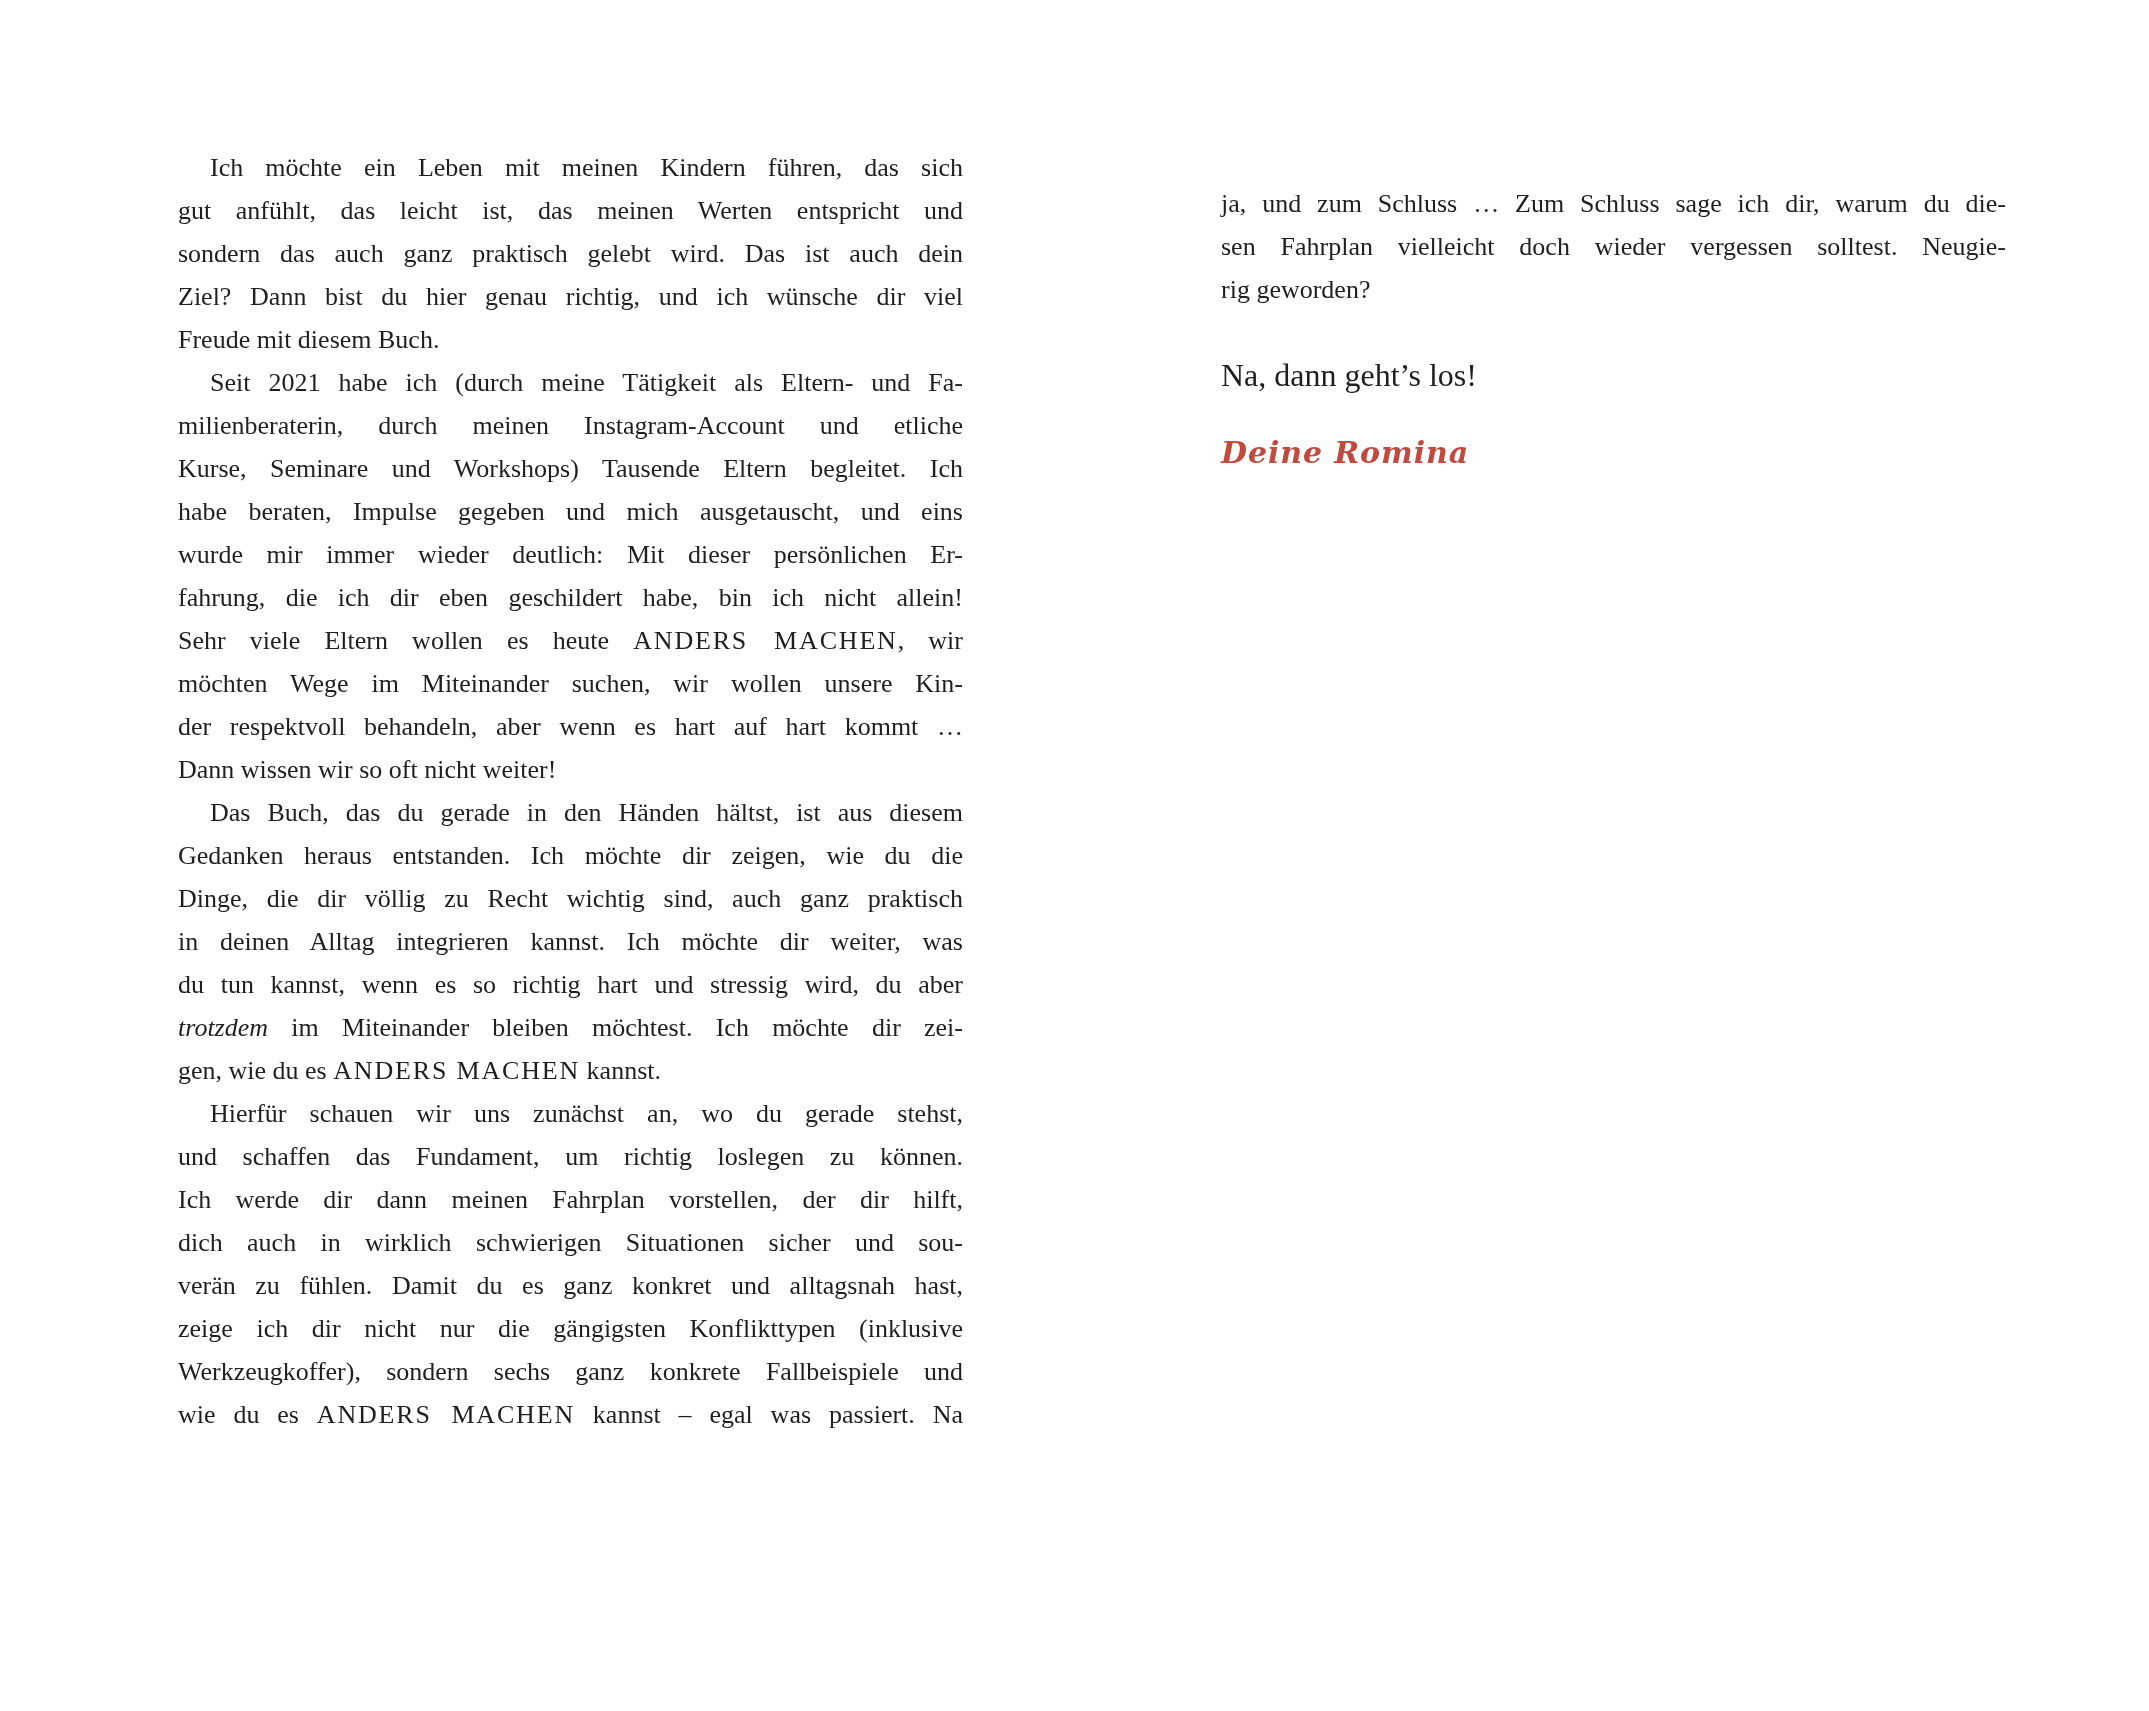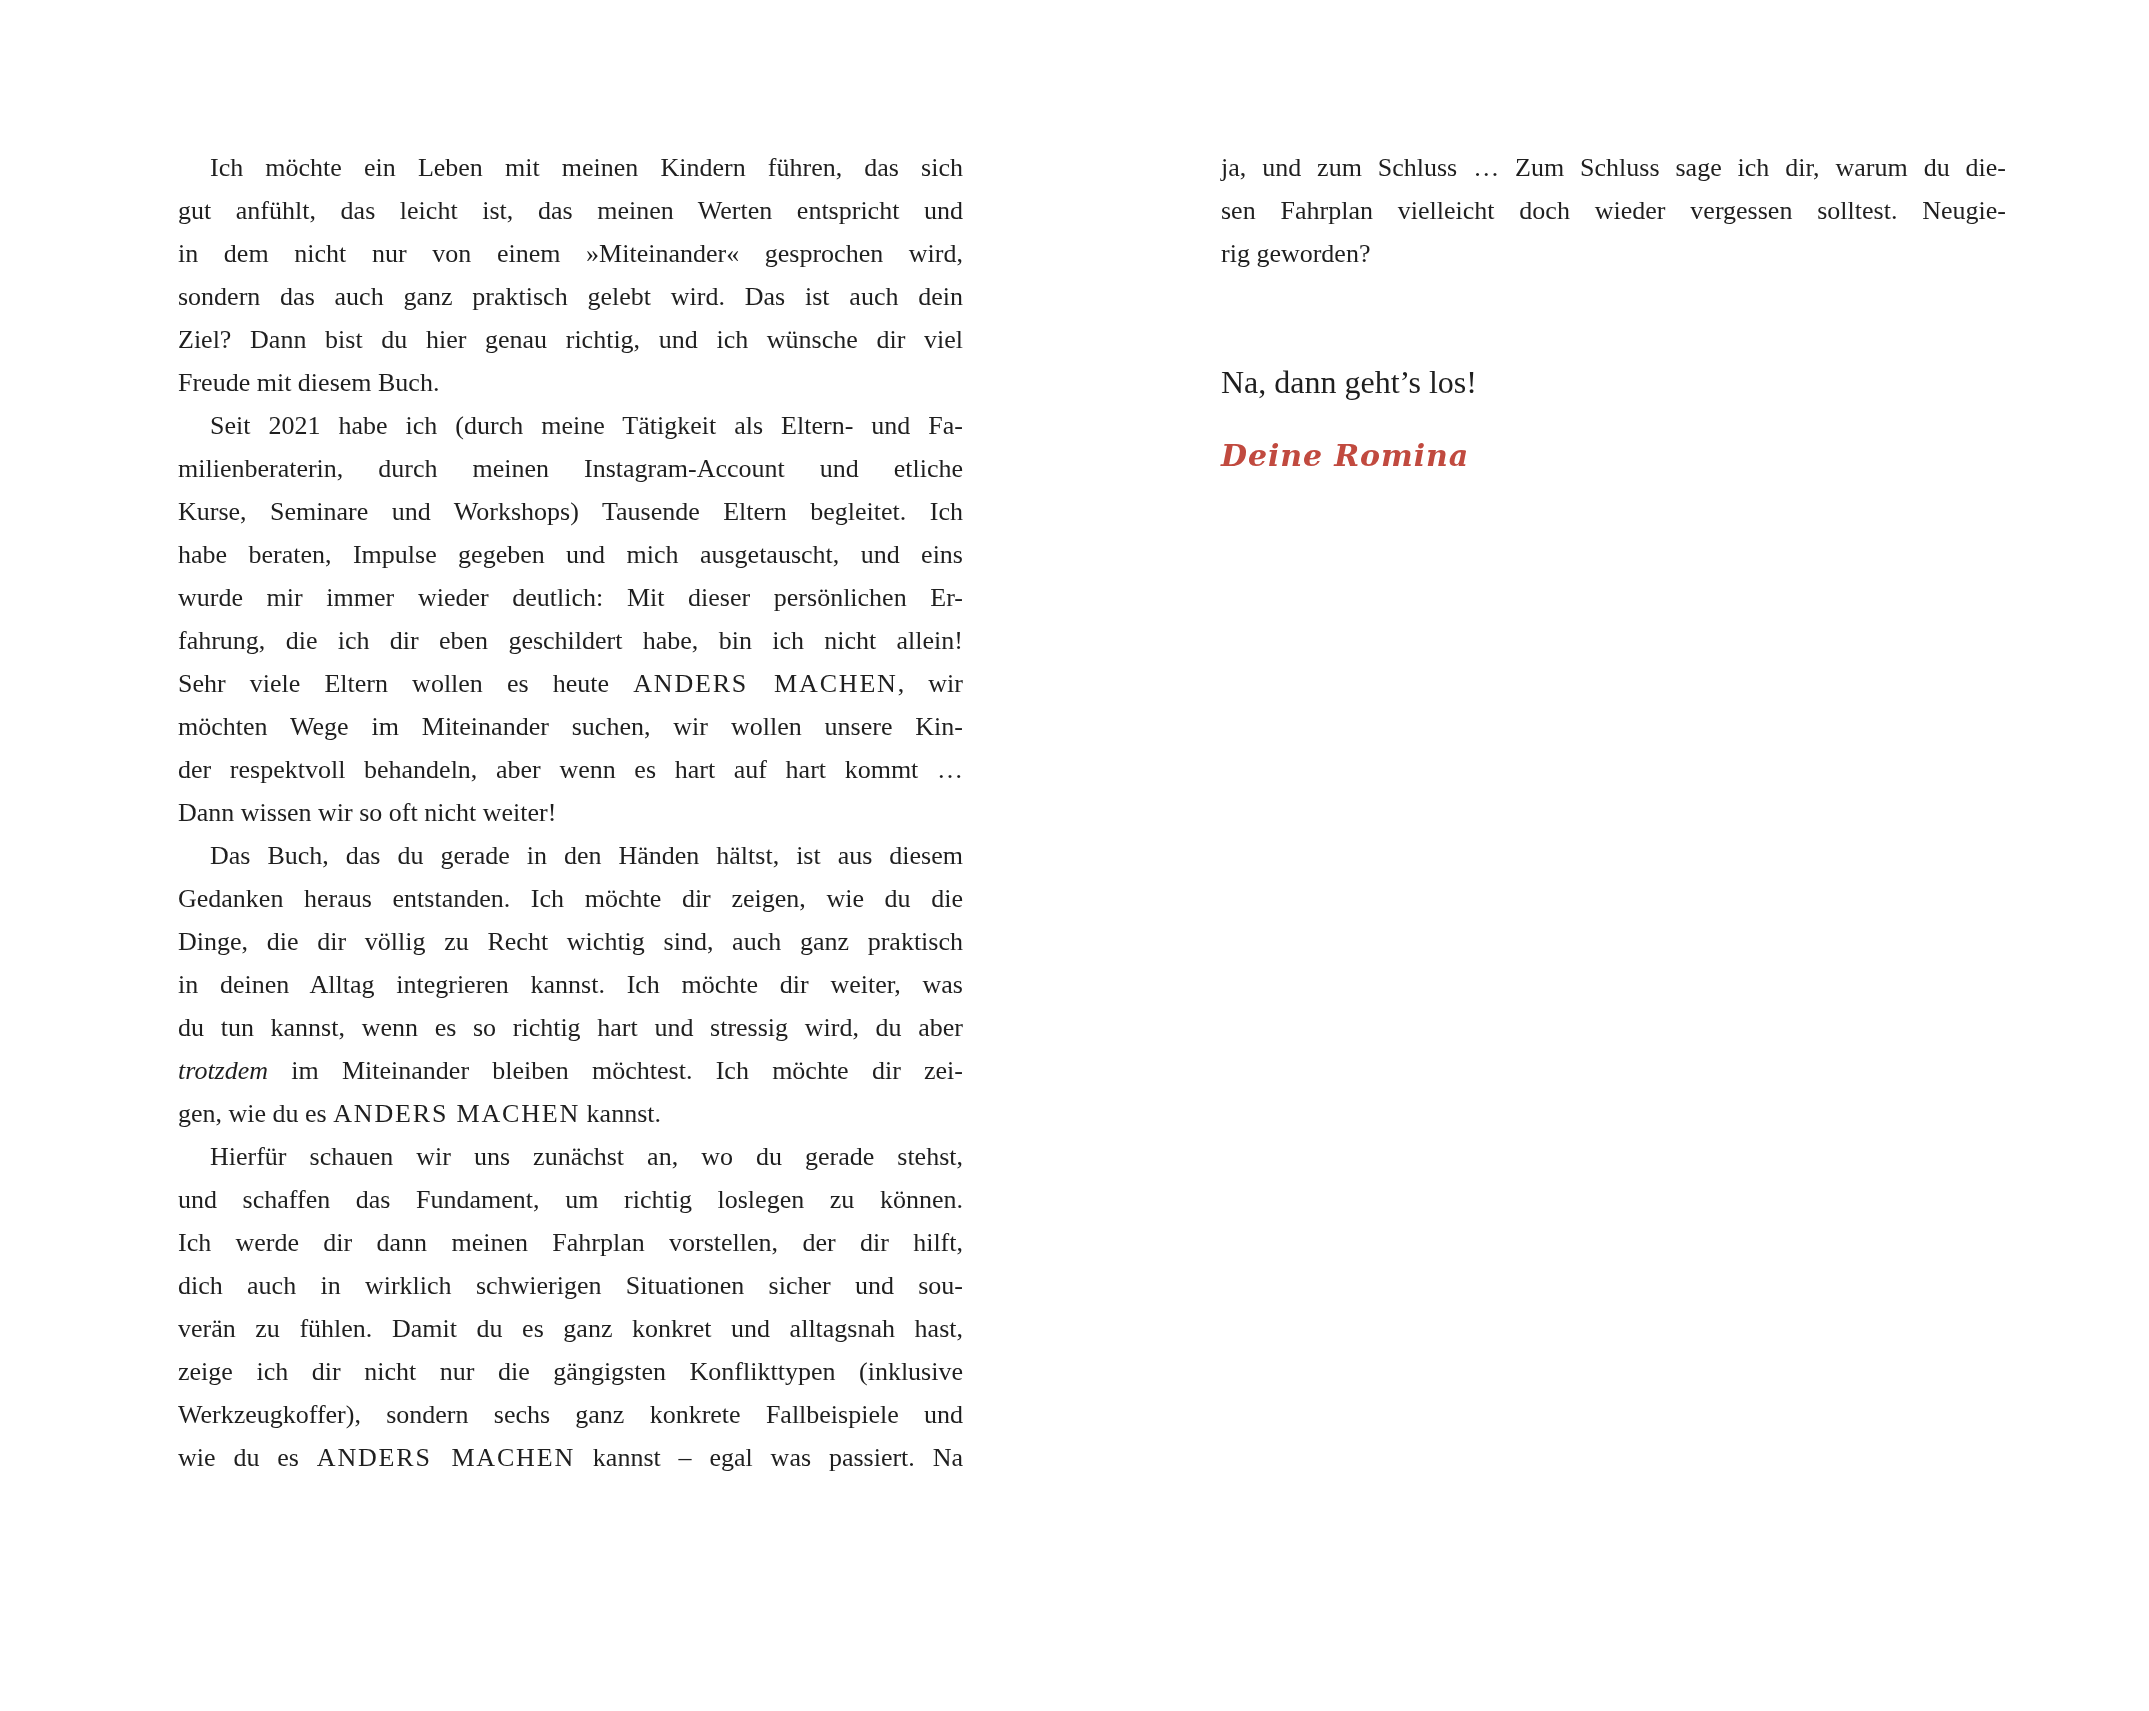--- a/index.html
+++ b/index.html
@@ -17,21 +17,21 @@
     overflow: hidden;
   }
   .text-block {
     position: absolute;
     top: 146px;
     width: 785px;
     font-size: 26px;
     line-height: 43px;
   }
   .text-block.left  { left: 178px; }
-  .text-block.right { left: 1221px; }
+  .text-block.right { left: 1221px; margin-top: 36px; }
   .paragraph { margin: 0; }
   .line {
     text-align: justify;
     text-align-last: justify;
     text-justify: inter-word;
     white-space: normal;
   }
   .line.last { text-align-last: left; }
   .line.indent { text-indent: 32px; }
   .tracked { letter-spacing: 0.07em; }
@@ -71,21 +71,20 @@
 </style>
 </head>
 <body>
 
 <div class="spread">
 
   <div class="text-block left">
       <div class="paragraph">
         <div class="line indent">Ich möchte ein Leben mit meinen Kindern führen, das sich</div>
         <div class="line">gut anfühlt, das leicht ist, das meinen Werten entspricht und</div>
-        <div class="line">in dem nicht nur von einem »Miteinander« gesprochen wird,</div>
         <div class="line">sondern das auch ganz praktisch gelebt wird. Das ist auch dein</div>
         <div class="line">Ziel? Dann bist du hier genau richtig, und ich wünsche dir viel</div>
         <div class="line last">Freude mit diesem Buch.</div>
       </div>
       <div class="paragraph">
         <div class="line indent">Seit 2021 habe ich (durch meine Tätigkeit als Eltern- und Fa-</div>
         <div class="line">milienberaterin, durch meinen Instagram-Account und etliche</div>
         <div class="line">Kurse, Seminare und Workshops) Tausende Eltern begleitet. Ich</div>
         <div class="line">habe beraten, Impulse gegeben und mich ausgetauscht, und eins</div>
         <div class="line">wurde mir immer wieder deutlich: Mit dieser persönlichen Er-</div>

